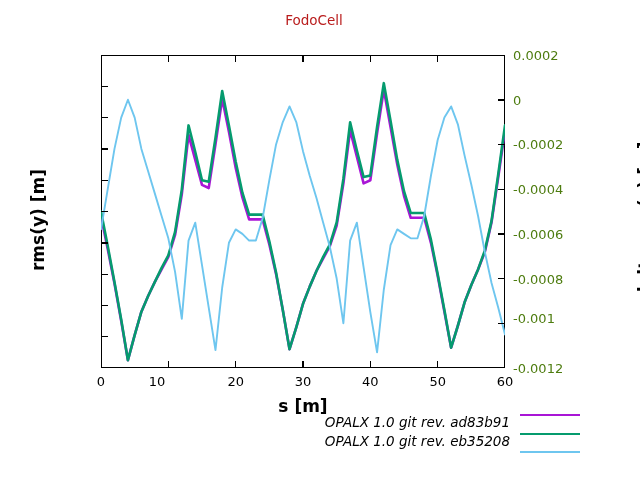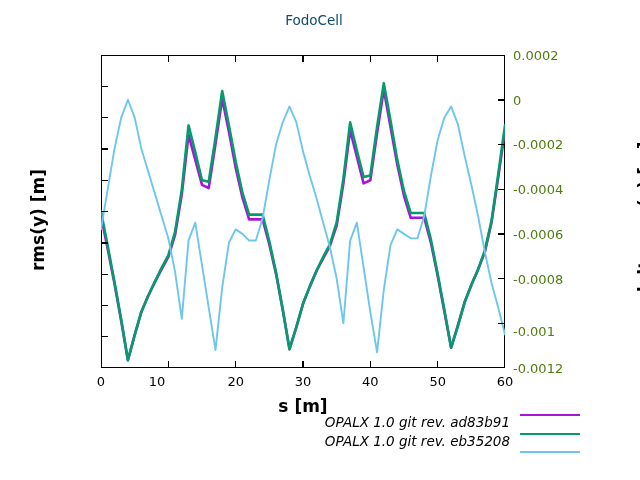--- a/index.html
+++ b/index.html
@@ -6,21 +6,21 @@
   body{
     width:640px;height:480px;
     background:#ffffff;
     font-family:"DejaVu Sans","Liberation Sans",sans-serif;
     overflow:hidden;
   }
   #root{position:relative;width:640px;height:480px;}
 
   .plot-title{
     position:absolute;left:0;top:12px;width:628px;
-    text-align:center;font-size:13.5px;color:#0c4a6e;
+    text-align:center;font-size:13.5px;color:#b91c1c;
   }
 
   #plotframe{
     position:absolute;left:101px;top:55px;width:404px;height:313px;
     border:1.3px solid #000;box-sizing:border-box;background:#fff;
   }
   #svgwrap{position:absolute;left:101px;top:55px;width:404px;height:313px;}
   .tl-wrap{position:absolute;left:0;top:0;width:96px;}
   .ytick-right{
     position:absolute;left:0;
@@ -85,21 +85,21 @@
     </svg>
 
   <div class="tl-wrap" id="yticks-left"></div>
   <div class="tr-wrap" id="yticks-right">
       <div class="ytick-right" style="top: 55px;">0.0002</div>
       <div class="ytick-right" style="top: 99.7143px;">0</div>
       <div class="ytick-right" style="top: 144.429px;">-0.0002</div>
       <div class="ytick-right" style="top: 189.143px;">-0.0004</div>
       <div class="ytick-right" style="top: 233.857px;">-0.0006</div>
       <div class="ytick-right" style="top: 278.571px;">-0.0008</div>
-      <div class="ytick-right" style="top: 331px;">-0.001</div>
+      <div class="ytick-right" style="top: 318px;">-0.001</div>
       <div class="ytick-right" style="top: 368px;">-0.0012</div>
     </div>
   <div id="xticks"></div>
 
   <div class="axis-label-y" id="ylabel-left">rms(y) [m]</div>
   <div class="axis-label-y" id="ylabel-right">delta rms(y) [m]</div>
   <div id="xlabel">s [m]</div>
 
   <div id="legend">
     <div class="legend-row">

